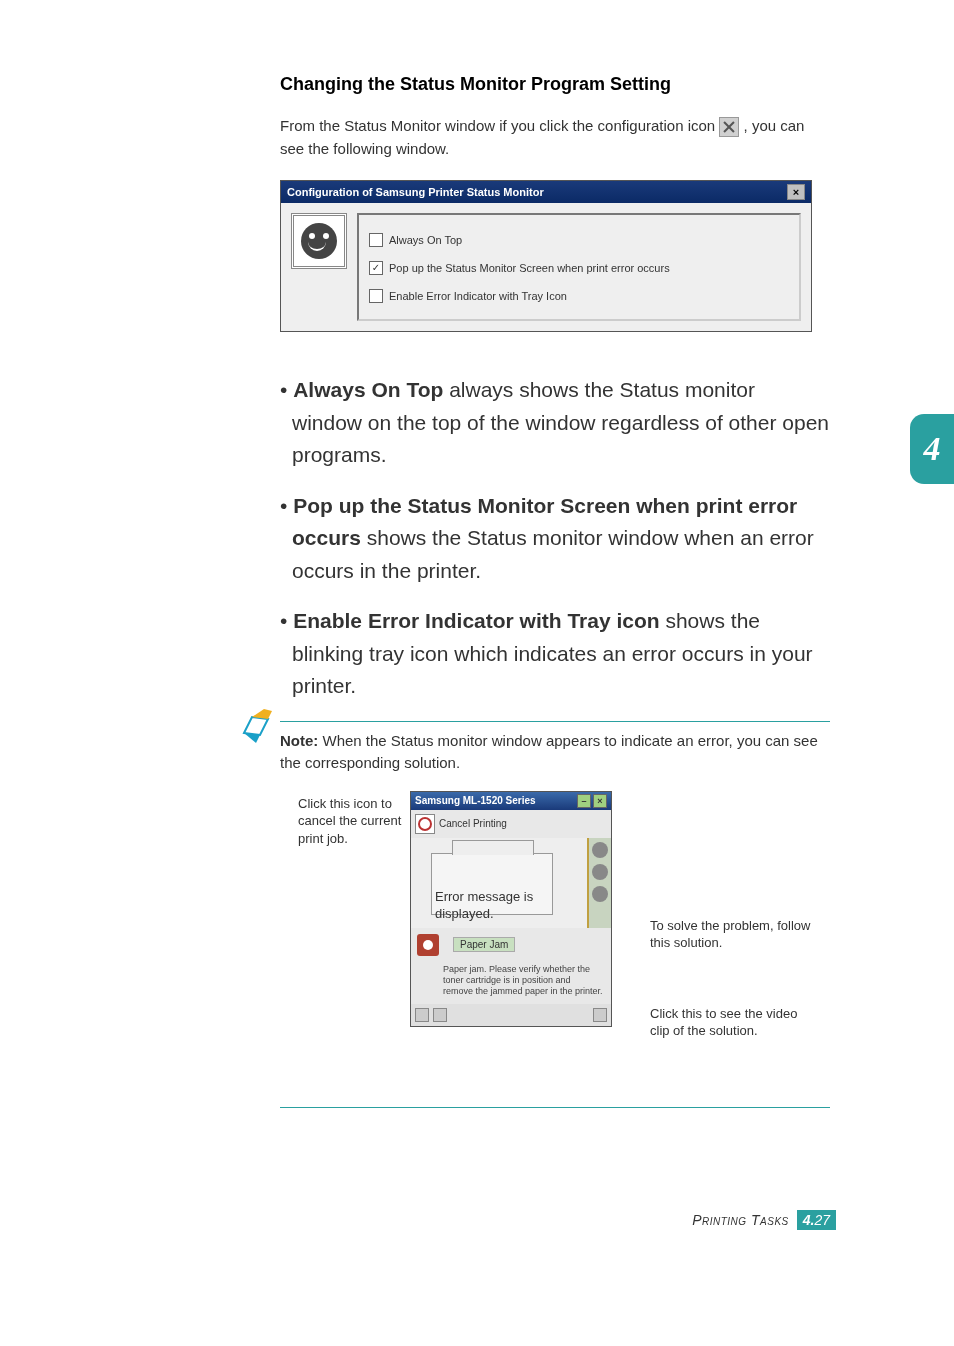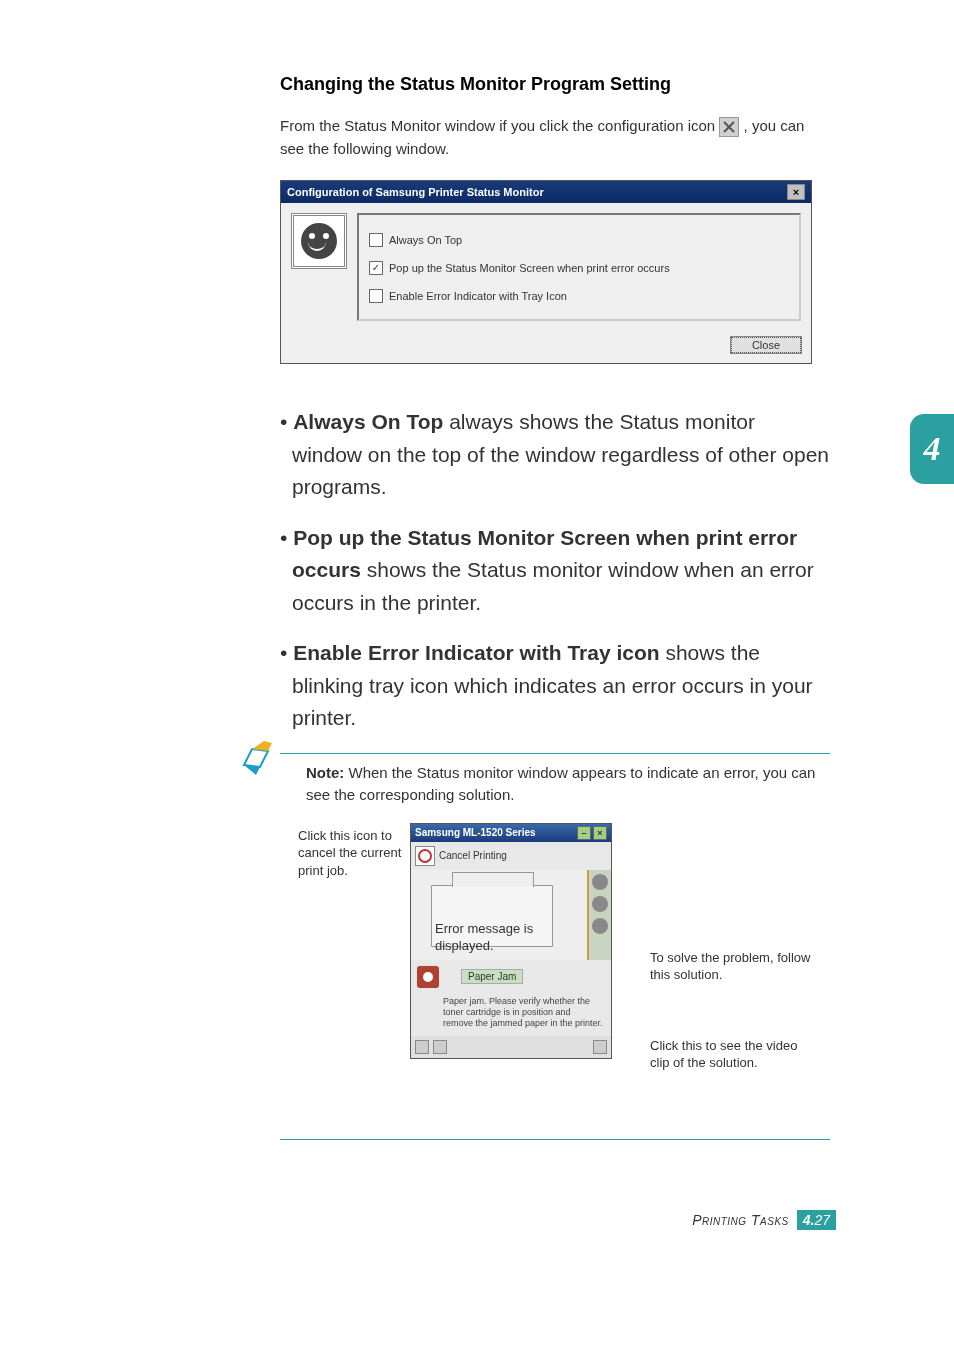--- a/index.html
+++ b/index.html
@@ -177,21 +177,20 @@
     height: 44px;
   }
   .note-line {
     border-top: 1px solid #2aa0a0;
     margin-bottom: 8px;
   }
   .note-text {
     font-size: 15px;
     line-height: 1.5;
     margin-bottom: 16px;
-    margin-left: 26px;
   }
   
   .annot {
     position: relative;
     height: 300px;
     margin-top: 16px;
   }
   .callout {
     position: absolute;
     font-size: 13px;
@@ -261,21 +260,21 @@
   .side-icons div{
     width:16px;height:16px;background:#888;border-radius:50%;
   }
   .errmsg-callout {
     position:absolute;
     left:155px;top:98px;width:100px;
     font-size:13px;color:#333;line-height:1.3;
     background:transparent;
   }
   .sm-status {
-    display:flex;align-items:center;gap:22px;
+    display:flex;align-items:center;gap:14px;
     padding:6px;background:#e8e8e8;font-size:10px;
   }
   .status-ico{
     width:22px;height:22px;background:#b04030;border-radius:3px;display:inline-block;position:relative;
   }
   .status-ico::after{content:"";position:absolute;width:10px;height:10px;background:#fff;border-radius:50%;top:6px;left:6px;}
   .status-lbl {
     background:#c8e0c0;padding:1px 6px;border:1px solid #aaa;font-size:10px;
   }
   .sm-desc {
@@ -359,23 +358,20 @@
         <div class="opt">
           <span class="chk">✓</span>
           <span>Pop up the Status Monitor Screen when print error occurs</span>
         </div>
         <div class="opt" style="margin-bottom:4px;">
           <span class="chk"></span>
           <span>Enable Error Indicator with Tray Icon</span>
         </div>
       </div>
     </div>
-    <div class="dialog-footer">
-      <span class="close-btn">Close</span>
-    </div>
   </div>
 
   <div class="bullets">
     <div class="bl">
       • <b>Always On Top</b><span> always shows the Status monitor window on the top of the window regardless of other open programs.</span>
     </div>
     <div class="bl">
       • <b>Pop up the Status Monitor Screen when print error occurs</b><span> shows the Status monitor window when an error occurs in the printer.</span>
     </div>
     <div class="bl">

